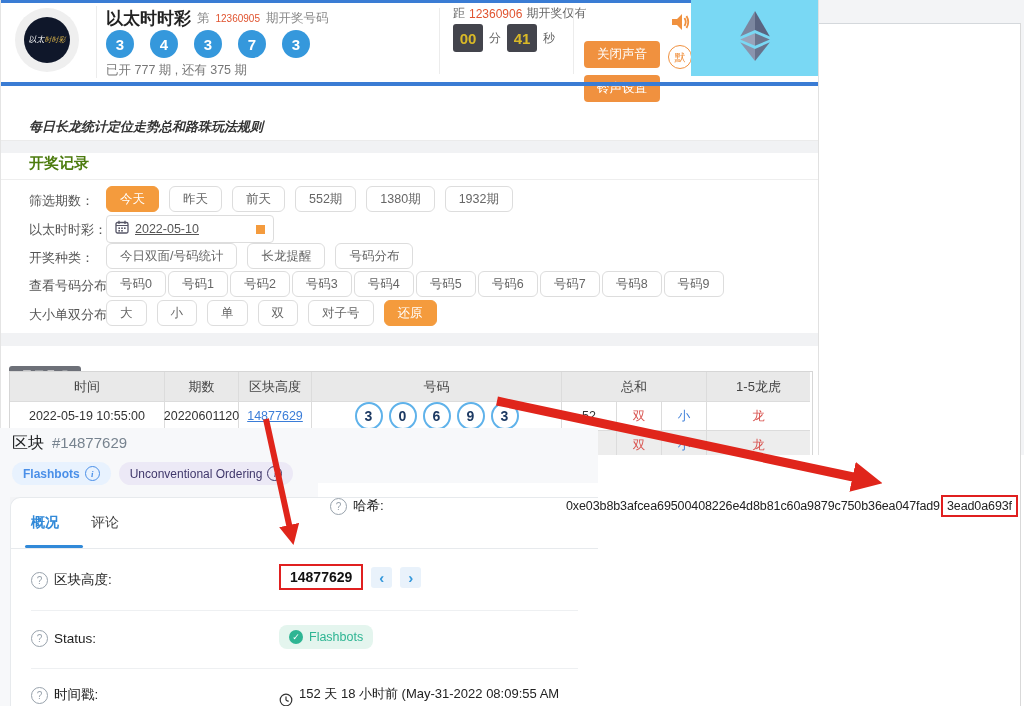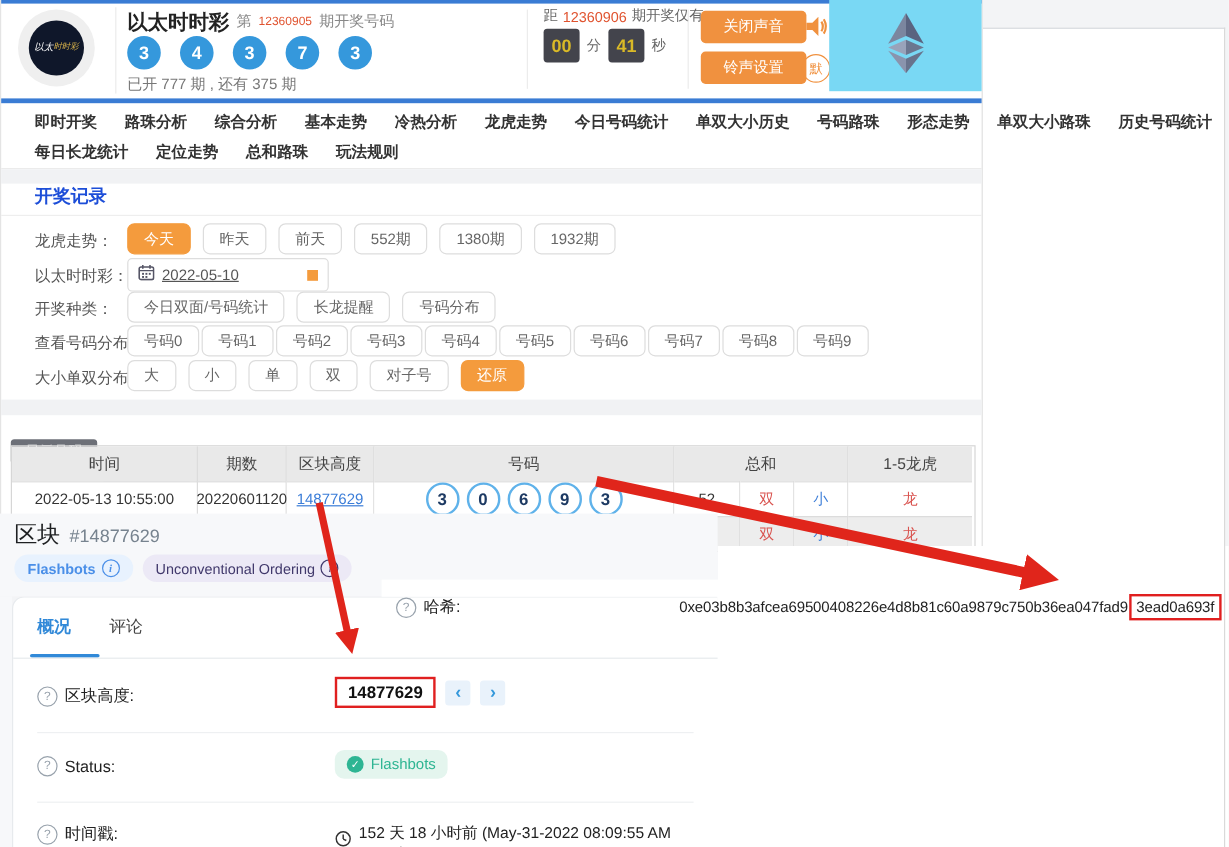--- a/index.html
+++ b/index.html
@@ -36,39 +36,39 @@
   .t-red{font-size:10px;color:#e0532f;}
   .hballs{left:105px;top:30px;gap:16px;}
   .hball{width:28px;height:28px;border-radius:50%;background:#3598dc;color:#fff;
     font-weight:bold;font-size:15px;display:flex;align-items:center;justify-content:center;}
   .progress{left:105px;top:62px;font-size:12.5px;color:#777;}
   .cd-line1{left:452px;top:5px;gap:4px;font-size:12px;color:#666;}
   .cd-line2{left:452px;top:24px;gap:6px;}
   .cd-box{width:30px;height:28px;background:#43444c;color:#d9b927;font-weight:bold;font-size:15px;
     border-radius:3px;display:flex;align-items:center;justify-content:center;}
   .cd-unit{font-size:12px;color:#666;}
-  .snd-btn{width:88px;height:27px;background:#f0913f;color:#fff;font-size:12.5px;border:none;
-    border-radius:4px;display:flex;align-items:center;justify-content:center;cursor:pointer;}
+  .snd-btn{width:76px;height:27px;background:#f0913f;color:#fff;font-size:12.5px;border:none;
+    border-radius:4px;display:flex;align-items:center;justify-content:center;cursor:pointer;margin-top:32px;}
   .snd1{left:583px;top:9px;}
   .snd2{left:583px;top:43px;}
   .spk{left:668px;top:11px;}
   .moren{left:667px;top:45px;width:22px;height:22px;border:1.5px solid #f0913f;color:#f0913f;
     border-radius:50%;font-size:11px;display:flex;align-items:center;justify-content:center;}
   .ethpanel{left:690px;top:0;width:127px;height:76px;background:#79d8f4;
     display:flex;align-items:center;justify-content:center;}
 
   
   .nav1{left:28px;top:93px;gap:23px;}
-  .nav2{left:28px;top:118px;gap:23px;}
+  .nav2{left:28px;top:118px;font-style:italic;}
   .nav-item{font-size:13px;color:#333;font-weight:bold;cursor:pointer;white-space:nowrap;}
   .nav-border{left:0;top:140px;width:817px;height:1px;background:#ebebeb;}
   .gray-strip{background:#f1f2f4;}
 
   
-  .rec-title{left:28px;top:154px;font-size:15px;font-weight:bold;color:#1d4ed8;}
+  .rec-title{left:28px;top:154px;font-size:15px;font-weight:bold;color:#4d7c0f;}
   .rec-divider{left:0;top:179px;width:817px;height:1px;background:#eeeeee;}
   .f-label{font-size:13px;color:#555;}
   .f-row{height:26px;}
   .f-opts{left:105px;top:0;gap:10px;height:26px;}
   .opt-btn{height:26px;padding:0 13px;border:1px solid #ddd;border-radius:6px;background:#fff;
     color:#666;font-size:12.5px;display:flex;align-items:center;cursor:pointer;white-space:nowrap;}
   .opt-btn.active{background:#f49b3d;border-color:#f49b3d;color:#fff;}
   .date-box{width:150px;height:26px;border:1px solid #ddd;border-radius:4px;background:#fff;
     display:flex;align-items:center;padding:0 8px;gap:6px;cursor:pointer;}
   .date-box .dtxt{font-size:12.5px;color:#555;flex:1;text-decoration:underline;}
@@ -92,21 +92,21 @@
   .blink{color:#3b7dd8;text-decoration:underline;cursor:pointer;}
   .red{color:#d9534f;}
   .blue{color:#3b7dd8;}
   .nball{width:24px;height:24px;border-radius:50%;border:2px solid #5fb2ea;color:#1d3a63;
     font-weight:bold;font-size:14px;display:flex;align-items:center;justify-content:center;
     background:#fff;margin:0 3px;}
 
   
   .ex-header{left:0;top:428px;width:598px;height:69px;background:#f7f8fa;z-index:30;}
   .ex-title-row{left:12px;top:5px;gap:8px;align-items:baseline;}
-  .ex-title{font-size:19px;color:#1e2022;}
+  .ex-title{font-size:16px;color:#1e2022;}
   .ex-blockno{font-size:15px;color:#77838f;}
   .pill{height:23px;border-radius:12px;font-size:12px;display:flex;align-items:center;
     gap:5px;padding:0 11px;cursor:pointer;}
   .pill-blue{background:#e8f2fe;color:#4a8fe8;font-weight:bold;}
   .pill-purple{background:#ece9f6;color:#40386b;}
   .info-i{width:13px;height:13px;border:1px solid currentColor;border-radius:50%;font-size:9px;
     font-style:italic;display:flex;align-items:center;justify-content:center;font-family:"Liberation Serif",serif;}
   .gray-left{left:0;top:497px;width:10px;height:209px;background:#f7f8fa;z-index:30;}
   .white-zoneA{left:598px;top:455px;width:426px;height:30px;background:#fff;z-index:29;}
   .white-zoneB{left:318px;top:483px;width:706px;height:223px;background:#fff;z-index:31;}
@@ -203,49 +203,34 @@
         <polygon points="18,25 2,31.8 18,38.5" fill="#99a3ba"></polygon>
         <polygon points="18,25 34,31.8 18,38.5" fill="#6b768f"></polygon>
         <polygon points="18,42 2,34.8 18,55" fill="#8a94ad"></polygon>
         <polygon points="18,42 34,34.8 18,55" fill="#68738c"></polygon>
       </svg>
     </span>
   </div>
 
   <div class="abs blue-line-header"></div>
 
-  <div class="abs flex nav1">
-    <span class="nav-item">即时开奖</span>
-    <span class="nav-item">路珠分析</span>
-    <span class="nav-item">综合分析</span>
-    <span class="nav-item">基本走势</span>
-    <span class="nav-item">冷热分析</span>
-    <span class="nav-item">龙虎走势</span>
-    <span class="nav-item">今日号码统计</span>
-    <span class="nav-item">单双大小历史</span>
-    <span class="nav-item">号码路珠</span>
-    <span class="nav-item">形态走势</span>
-    <span class="nav-item">单双大小路珠</span>
-    <span class="nav-item">历史号码统计</span>
-
-  </div>
   <div class="abs flex nav2">
     <span class="nav-item">每日长龙统计</span>
     <span class="nav-item">定位走势</span>
     <span class="nav-item">总和路珠</span>
     <span class="nav-item">玩法规则</span>
   </div>
   <div class="abs nav-border"></div>
   <div class="abs gray-strip" style="left:0;top:141px;width:817px;height:12px;"></div>
 
   <div class="abs rec-title">开奖记录</div>
   <div class="abs rec-divider"></div>
 
   <div class="abs f-row" style="left:0;top:186px;width:817px;">
-    <span class="abs f-label" style="left:28px;top:6px;">龙虎走势：</span>
+    <span class="abs f-label" style="left:28px;top:6px;">筛选期数：</span>
     <div class="abs flex f-opts">
       <button class="opt-btn active">今天</button>
       <button class="opt-btn">昨天</button>
       <button class="opt-btn">前天</button>
       <button class="opt-btn">552期</button>
       <button class="opt-btn">1380期</button>
       <button class="opt-btn">1932期</button>
     </div>
   </div>
 
@@ -318,21 +303,21 @@
   <div class="abs table">
     <div class="trow thead">
       <div class="tcell">时间</div>
       <div class="tcell">期数</div>
       <div class="tcell">区块高度</div>
       <div class="tcell">号码</div>
       <div class="tcell span3">总和</div>
       <div class="tcell">1-5龙虎</div>
     </div>
     <div class="trow tr1">
-      <div class="tcell">2022-05-13 10:55:00</div>
+      <div class="tcell">2022-05-19 10:55:00</div>
       <div class="tcell">20220601120</div>
       <div class="tcell">
           <span class="blink">14877629</span>
         </div>
       <div class="tcell">
         <span class="nball">3</span>
         <span class="nball">0</span>
         <span class="nball">6</span>
         <span class="nball">9</span>
         <span class="nball">3</span>

